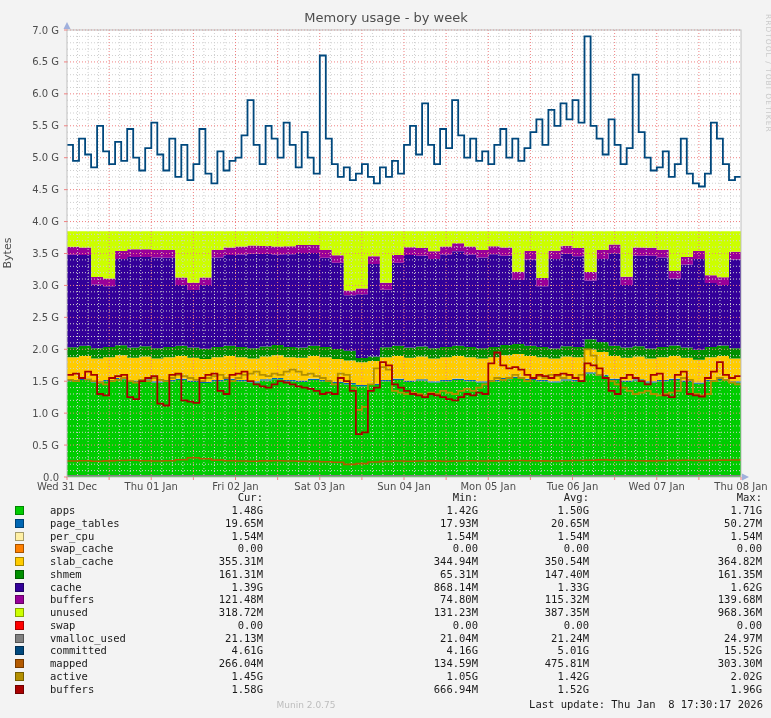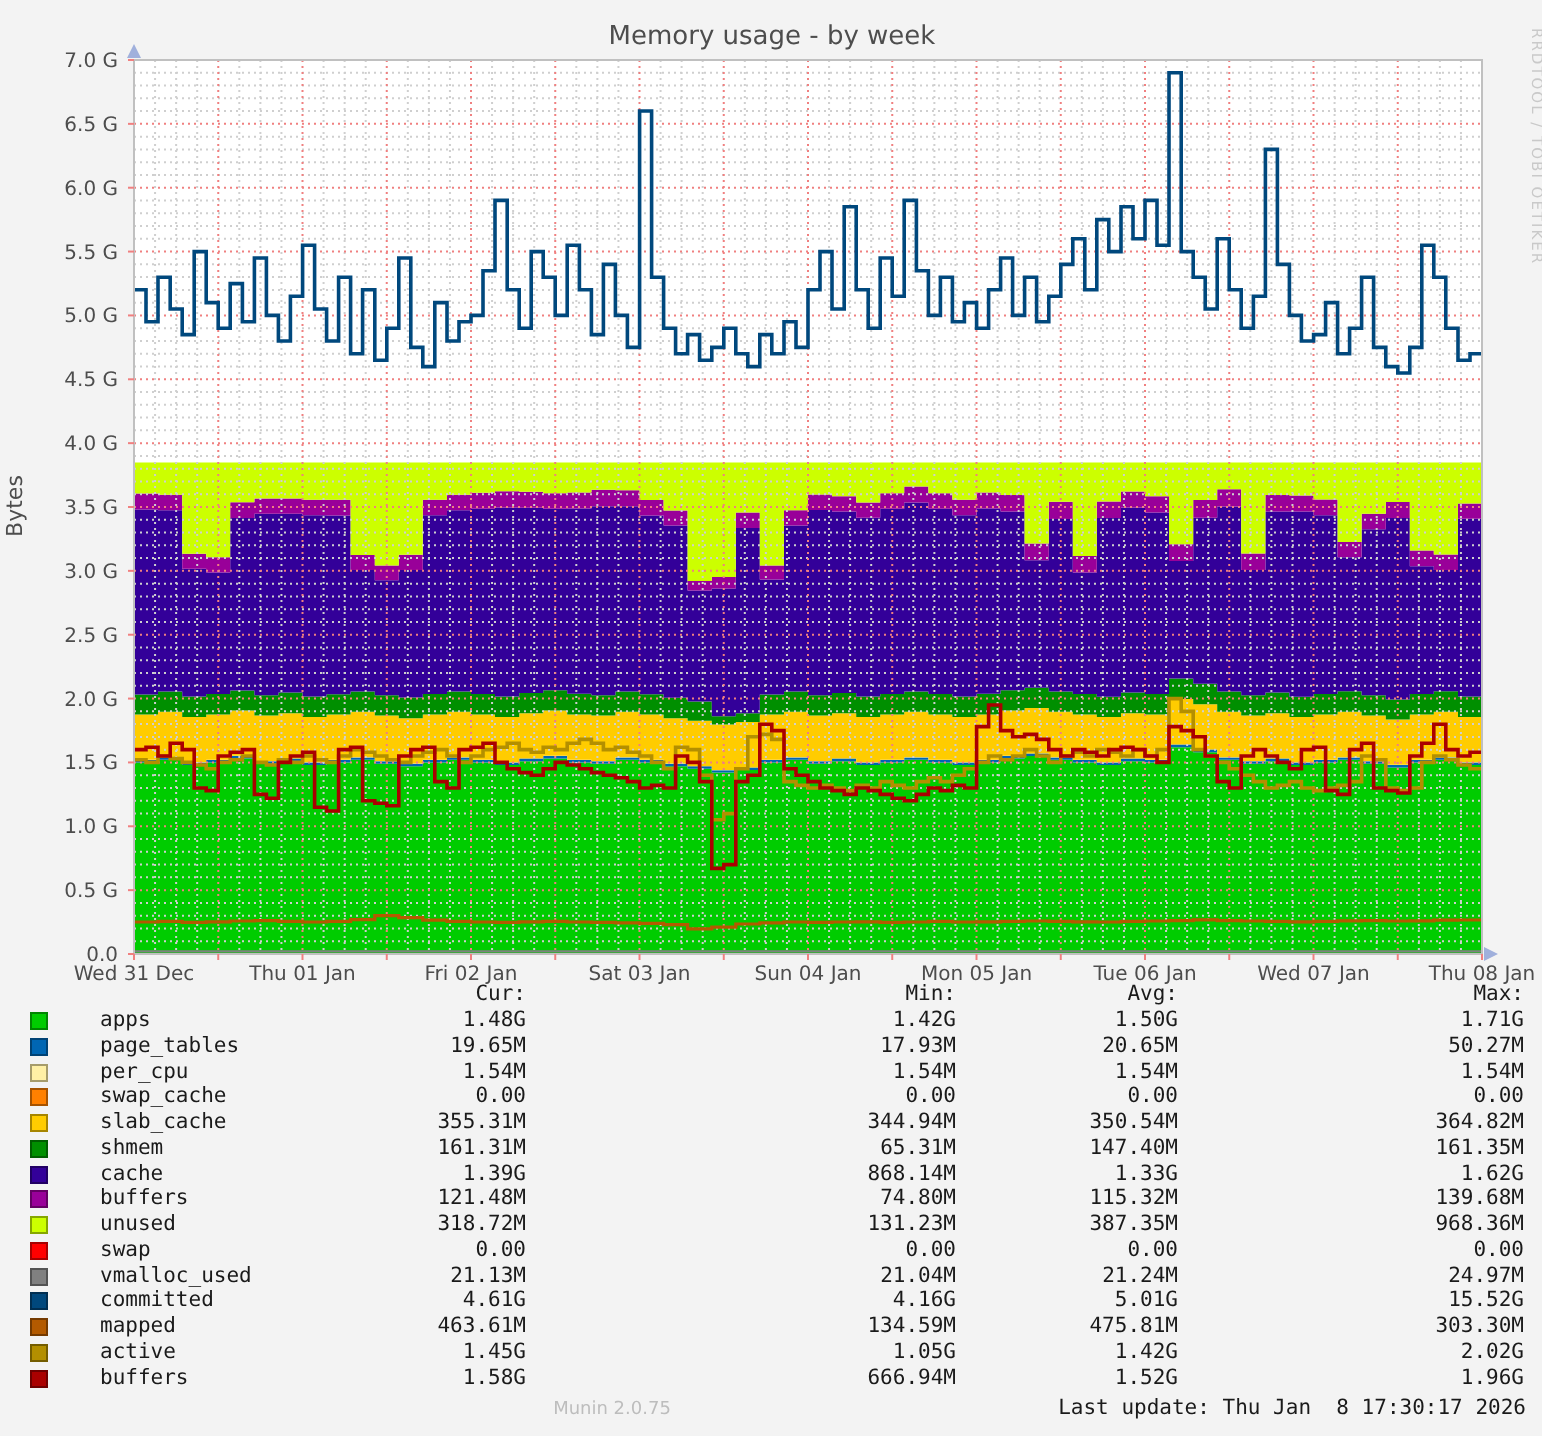--- a/index.html
+++ b/index.html
@@ -267,21 +267,21 @@
         <div class="lrow" style="top: 529.5px; left: 0px;"><span class="sw" style="background: rgb(255, 240, 165);"></span><span class="lbl">per_cpu</span><span class="val col-cur">1.54M</span><span class="val col-min">1.54M</span><span class="val col-avg">1.54M</span><span class="val col-max">1.54M</span></div>
         <div class="lrow" style="top: 542.25px; left: 0px;"><span class="sw" style="background: rgb(255, 128, 0);"></span><span class="lbl">swap_cache</span><span class="val col-cur">0.00</span><span class="val col-min">0.00</span><span class="val col-avg">0.00</span><span class="val col-max">0.00</span></div>
         <div class="lrow" style="top: 555px; left: 0px;"><span class="sw" style="background: rgb(255, 204, 0);"></span><span class="lbl">slab_cache</span><span class="val col-cur">355.31M</span><span class="val col-min">344.94M</span><span class="val col-avg">350.54M</span><span class="val col-max">364.82M</span></div>
         <div class="lrow" style="top: 567.75px; left: 0px;"><span class="sw" style="background: rgb(0, 143, 0);"></span><span class="lbl">shmem</span><span class="val col-cur">161.31M</span><span class="val col-min">65.31M</span><span class="val col-avg">147.40M</span><span class="val col-max">161.35M</span></div>
         <div class="lrow" style="top: 580.5px; left: 0px;"><span class="sw" style="background: rgb(51, 0, 153);"></span><span class="lbl">cache</span><span class="val col-cur">1.39G</span><span class="val col-min">868.14M</span><span class="val col-avg">1.33G</span><span class="val col-max">1.62G</span></div>
         <div class="lrow" style="top: 593.25px; left: 0px;"><span class="sw" style="background: rgb(153, 0, 153);"></span><span class="lbl">buffers</span><span class="val col-cur">121.48M</span><span class="val col-min">74.80M</span><span class="val col-avg">115.32M</span><span class="val col-max">139.68M</span></div>
         <div class="lrow" style="top: 606px; left: 0px;"><span class="sw" style="background: rgb(204, 255, 0);"></span><span class="lbl">unused</span><span class="val col-cur">318.72M</span><span class="val col-min">131.23M</span><span class="val col-avg">387.35M</span><span class="val col-max">968.36M</span></div>
         <div class="lrow" style="top: 618.75px; left: 0px;"><span class="sw" style="background: rgb(255, 0, 0);"></span><span class="lbl">swap</span><span class="val col-cur">0.00</span><span class="val col-min">0.00</span><span class="val col-avg">0.00</span><span class="val col-max">0.00</span></div>
         <div class="lrow" style="top: 631.5px; left: 0px;"><span class="sw" style="background: rgb(128, 128, 128);"></span><span class="lbl">vmalloc_used</span><span class="val col-cur">21.13M</span><span class="val col-min">21.04M</span><span class="val col-avg">21.24M</span><span class="val col-max">24.97M</span></div>
         <div class="lrow" style="top: 644.25px; left: 0px;"><span class="sw" style="background: rgb(0, 72, 125);"></span><span class="lbl">committed</span><span class="val col-cur">4.61G</span><span class="val col-min">4.16G</span><span class="val col-avg">5.01G</span><span class="val col-max">15.52G</span></div>
-        <div class="lrow" style="top: 657px; left: 0px;"><span class="sw" style="background: rgb(179, 90, 0);"></span><span class="lbl">mapped</span><span class="val col-cur">463.61M</span><span class="val col-min">134.59M</span><span class="val col-avg">475.81M</span><span class="val col-max">303.30M</span></div>
+        <div class="lrow" style="top: 657px; left: 0px;"><span class="sw" style="background: rgb(179, 90, 0);"></span><span class="lbl">mapped</span><span class="val col-cur">266.04M</span><span class="val col-min">134.59M</span><span class="val col-avg">475.81M</span><span class="val col-max">303.30M</span></div>
         <div class="lrow" style="top: 669.75px; left: 0px;"><span class="sw" style="background: rgb(179, 143, 0);"></span><span class="lbl">active</span><span class="val col-cur">1.45G</span><span class="val col-min">1.05G</span><span class="val col-avg">1.42G</span><span class="val col-max">2.02G</span></div>
         <div class="lrow" style="top: 682.5px; left: 0px;"><span class="sw" style="background: rgb(170, 0, 0);"></span><span class="lbl">buffers</span><span class="val col-cur">1.58G</span><span class="val col-min">666.94M</span><span class="val col-avg">1.52G</span><span class="val col-max">1.96G</span></div>
       </div>
     <div class="lastupd" style="top:698px;left:0;">Last update: Thu Jan  8 17:30:17 2026</div>
   </div>
 
   <div class="munin-ver">Munin 2.0.75</div>
 </div>
 
 </body></html>

